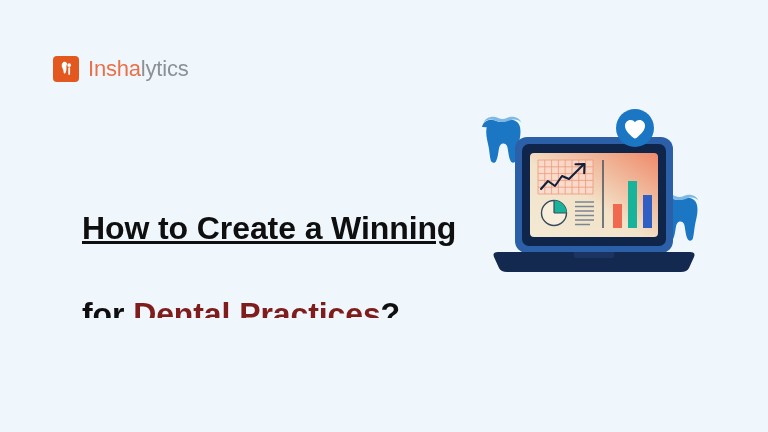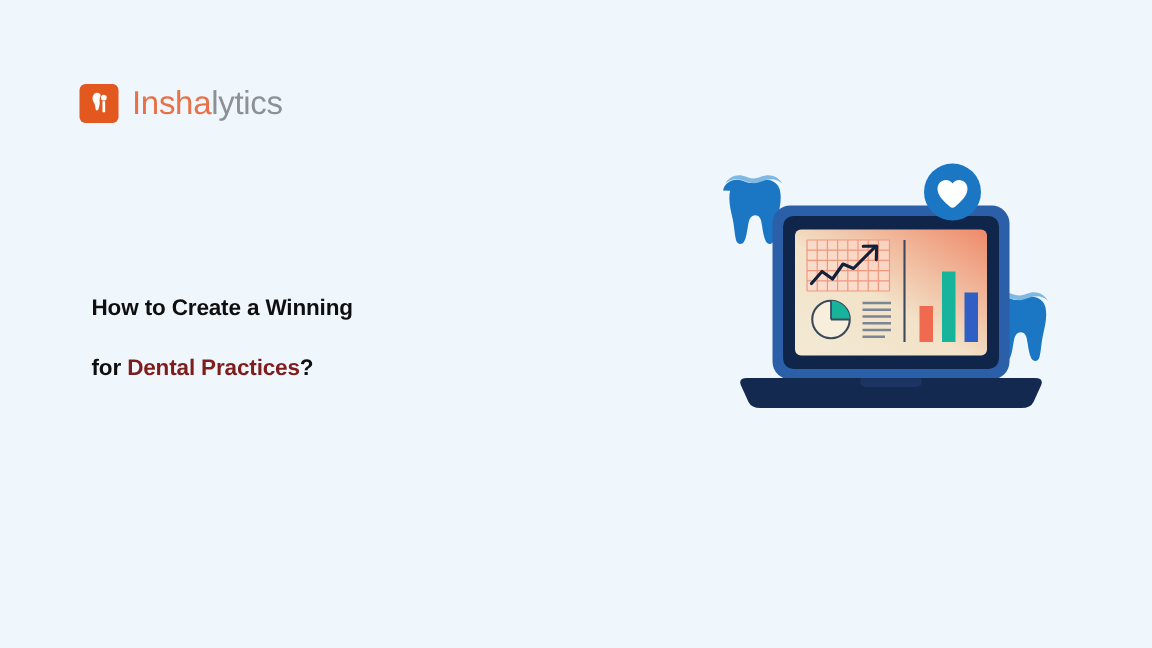--- a/index.html
+++ b/index.html
@@ -47,28 +47,29 @@
     line-height: 1;
     white-space: nowrap;
     font-weight: 400;
   }
   .brand-word .w1 { color: #e8714a; }
   .brand-word .w2 { color: #8d9195; }
 
   
   .headline {
     position: absolute;
-    left: 61px;
+    left: 82px;
     top: 186px;
     width: 380px;
-    font-size: 15px;
+    font-size: 32px;
     font-weight: bold;
     line-height: 1.33;
     color: #100f10;
     letter-spacing: -0.1px;
+    text-decoration: underline;
   }
   .headline .accent { color: #7f1d1d; }
 
   
   .art {
     position: absolute;
     left: 470px;
     top: 100px;
     width: 245px;
     height: 190px;

